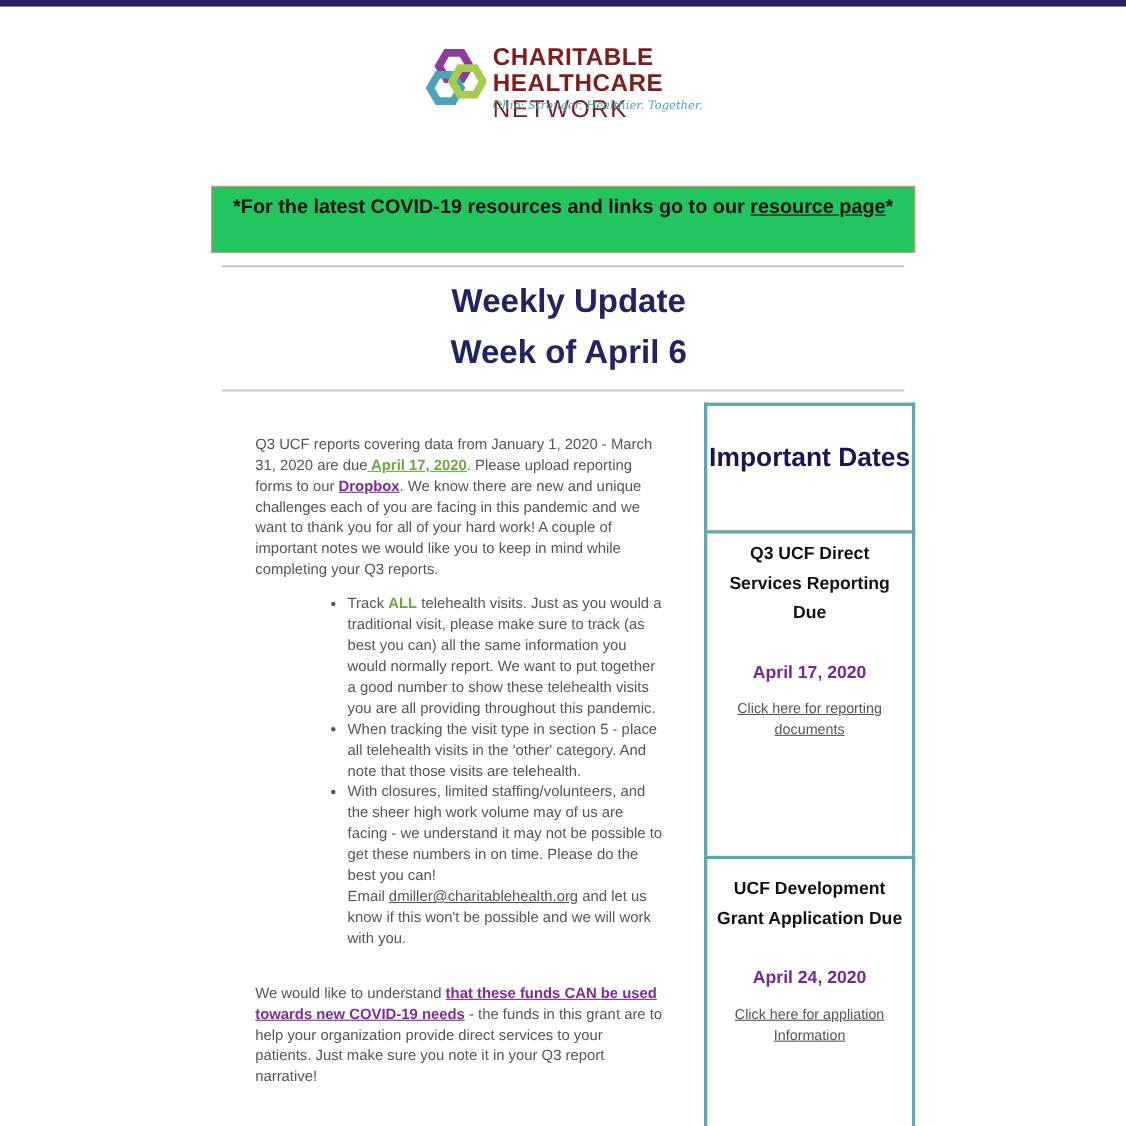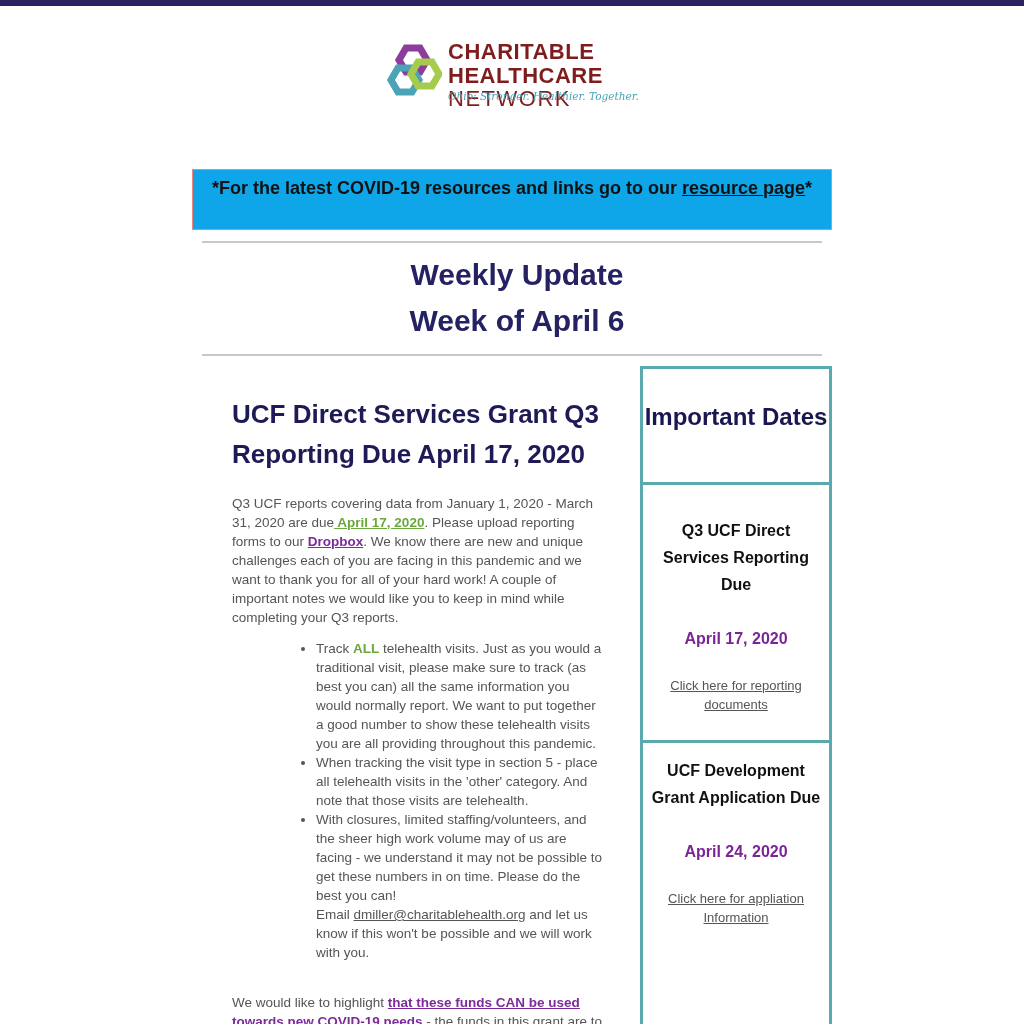--- a/index.html
+++ b/index.html
@@ -7,21 +7,21 @@
   body { font-family: "Liberation Sans", sans-serif; position: relative; }
   .topbar { position: absolute; left: 0; top: 0; width: 1024px; height: 6px; background: #2a2262; }
 
   .logo { position: absolute; left: 386px; top: 40px; width: 240px; height: 82px; }
   .logo-mark { position: absolute; left: 0; top: 4px; width: 56px; height: 56px; }
   .logo-text { position: absolute; left: 62px; top: 0; color: #7f1d1d; line-height: 24px; }
   .logo-text .l1, .logo-text .l2 { font-weight: bold; font-size: 22px; letter-spacing: 0.5px; display: block; line-height: 24px; }
   .logo-text .l3 { font-size: 22px; letter-spacing: 1.5px; display: block; line-height: 22px; }
   .logo-tag { position: absolute; left: 62px; top: 50px; font-family: "DejaVu Serif", serif; font-style: italic; font-size: 10.5px; color: #4aa3b6; white-space: nowrap; }
 
-  .banner { position: absolute; left: 192px; top: 169px; width: 640px; height: 61px; background: #0ea5e9; border: 1px solid #f0857a; text-align: center; padding-top: 8px; font-weight: bold; font-size: 18px; color: #111; }
+  .banner { position: absolute; left: 192px; top: 169px; width: 640px; height: 61px; background: #22c55e; border: 1px solid #f0857a; text-align: center; padding-top: 8px; font-weight: bold; font-size: 18px; color: #111; }
   .banner a { color: #111; text-decoration: underline; }
 
   .rule { position: absolute; left: 202px; width: 620px; height: 2px; background: #c8c8c8; }
   .rule.r1 { top: 241px; }
   .rule.r2 { top: 354px; }
 
   .weekly { position: absolute; left: 202px; top: 252px; width: 630px; text-align: center; color: #242262; font-weight: bold; font-size: 30px; line-height: 46px; }
 
   .main { position: absolute; left: 232px; top: 394px; width: 370px; color: #555; font-size: 13.5px; line-height: 19px; }
   .main h2 { color: #1e1a56; font-size: 26px; line-height: 40px; font-weight: bold; margin-bottom: 20px; }
@@ -29,25 +29,25 @@
   .main a.green { color: #6aa83c; font-weight: bold; text-decoration: underline; }
   .main a.purple { color: #7d2a9a; font-weight: bold; text-decoration: underline; }
   .main a.plain { color: #555; text-decoration: underline; }
   .main .allcaps { color: #6aa83c; font-weight: bold; }
   .main ul { margin-left: 40px; margin-bottom: 31px; }
   .main li { margin-bottom: 0; margin-left: 44px; }
 
   .sidebar { position: absolute; left: 640px; top: 366px; width: 192px; }
   .sb-box { border: 3px solid #5aa9ae; border-bottom: none; text-align: center; }
   .sb-head { height: 116px; padding-top: 30px; color: #1a1650; font-weight: bold; font-size: 24px; line-height: 36px; }
-  .sb-item { height: 258px; padding-top: 32px; }
+  .sb-item { height: 296px; padding-top: 5px; }
   .sb-item.second { height: 291px; padding-top: 14px; }
   .sb-item .t { font-weight: bold; font-size: 16px; color: #111; line-height: 27px; padding: 0 6px; }
   .sb-item .d { font-weight: bold; font-size: 16px; color: #7a2596; margin-top: 27px; line-height: 27px; }
-  .sb-item .lk { font-size: 13px; color: #555; text-decoration: underline; margin-top: 24px; line-height: 19px; display: block; padding: 0 18px; }
+  .sb-item .lk { font-size: 13px; color: #555; text-decoration: underline; margin-top: 9px; line-height: 19px; display: block; padding: 0 18px; }
   .sb-last { height: 60px; padding-top: 14px; }
   .sb-last .t { font-weight: bold; font-size: 16px; color: #111; line-height: 27px; }
 </style>
 </head>
 <body>
 
 <div class="topbar"></div>
 
 <div class="logo">
   <svg class="logo-mark" viewBox="0 0 56 56">
@@ -68,31 +68,30 @@
 </div>
 
 <div class="rule r1"></div>
 <div class="weekly">
   <div>Weekly Update</div>
   <div>Week of April 6</div>
 </div>
 <div class="rule r2"></div>
 
 <div class="main">
-  <h2>UCF Direct Services Grant Q3 Reporting Due April 17, 2020</h2>
   <p>
     <span>Q3 UCF reports covering data from January 1, 2020 - March 31, 2020 are due</span><a href="#" class="green"> April 17, 2020</a><span>. Please upload reporting forms to our </span><a href="#" class="purple">Dropbox</a><span>. We know there are new and unique challenges each of you are facing in this pandemic and we want to thank you for all of your hard work! A couple of important notes we would like you to keep in mind while completing your Q3 reports.</span>
   </p>
   <ul>
     <li><span>Track </span><span class="allcaps">ALL</span><span> telehealth visits. Just as you would a traditional visit, please make sure to track (as best you can) all the same information you would normally report. We want to put together a good number to show these telehealth visits you are all providing throughout this pandemic.</span></li>
     <li><span>When tracking the visit type in section 5 - place all telehealth visits in the 'other' category. And note that those visits are telehealth.</span></li>
     <li><span>With closures, limited staffing/volunteers, and the sheer high work volume may of us are facing - we understand it may not be possible to get these numbers in on time. Please do the best you can!</span><br><span>Email </span><a href="#" class="plain">dmiller@charitablehealth.org</a><span> and let us know if this won't be possible and we will work with you.</span></li>
   </ul>
   <p>
-    <span>We would like to highlight </span><a href="#" class="purple">that these funds CAN be used towards new COVID-19 needs</a><span> - the funds in this grant are to help your organization provide direct services to your patients. Just make sure you note it in your Q3 report narrative!</span>
+    <span>We would like to understand </span><a href="#" class="purple">that these funds CAN be used towards new COVID-19 needs</a><span> - the funds in this grant are to help your organization provide direct services to your patients. Just make sure you note it in your Q3 report narrative!</span>
   </p>
 </div>
 
 <div class="sidebar">
   <div class="sb-box sb-head">Important Dates</div>
   <div class="sb-box sb-item">
     <div class="t">Q3 UCF Direct Services Reporting Due</div>
     <div class="d">April 17, 2020</div>
     <a href="#" class="lk">Click here for reporting documents</a>
   </div>

